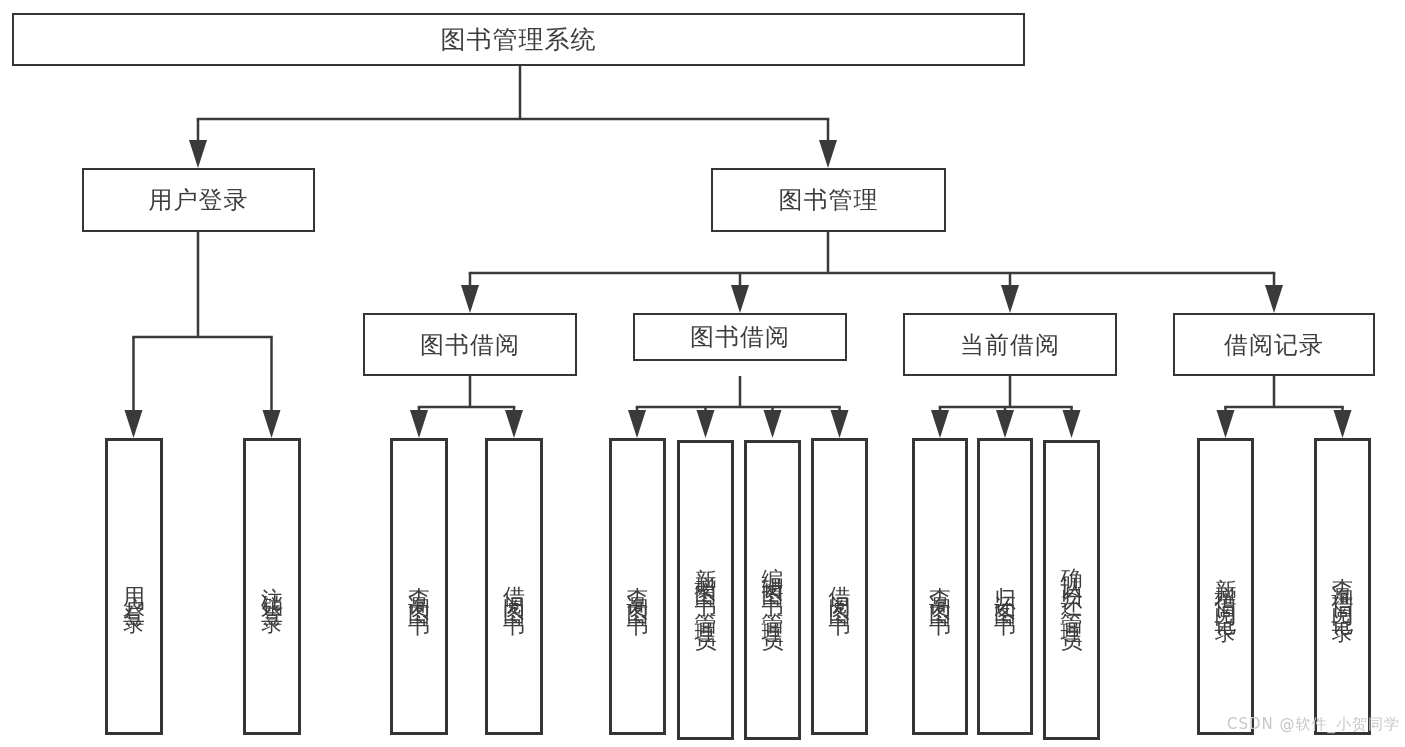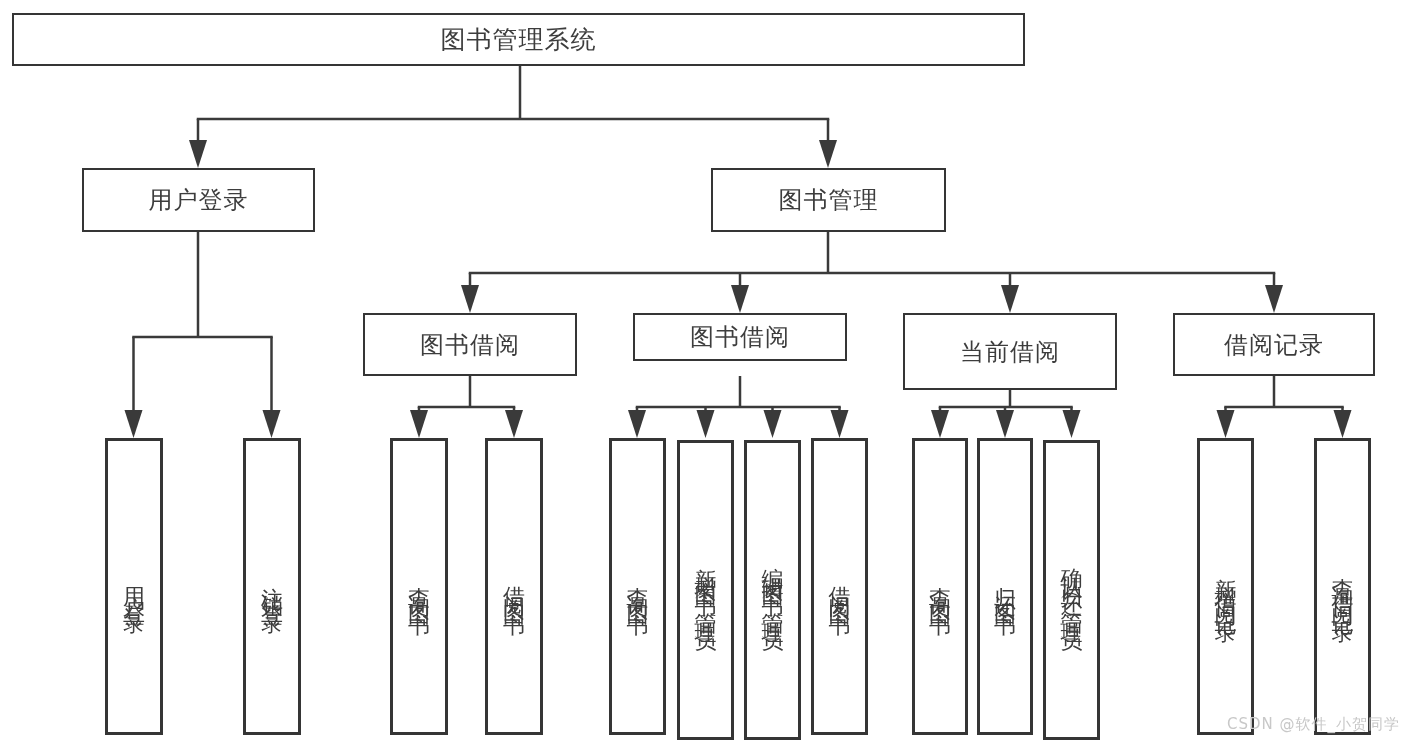--- a/index.html
+++ b/index.html
@@ -95,21 +95,21 @@
   <div class="box h" style="left:711px;top:168px;width:235px;height:64px">
     <span class="lbl">图书管理</span>
   </div>
 
   <div class="box h" style="left:363px;top:313px;width:214px;height:63px">
     <span class="lbl">图书借阅</span>
   </div>
   <div class="box h" style="left:633px;top:313px;width:214px;height:48px">
     <span class="lbl">图书借阅</span>
   </div>
-  <div class="box h" style="left:903px;top:313px;width:214px;height:77px">
+  <div class="box h" style="left:903px;top:313px;width:214px;height:63px">
     <span class="lbl">当前借阅</span>
   </div>
   <div class="box h" style="left:1173px;top:313px;width:202px;height:63px">
     <span class="lbl">借阅记录</span>
   </div>
 
   <div class="box v" style="left:105px;top:438px;width:58px;height:297px">
     <span class="lbl">用户登录</span>
   </div>
   <div class="box v" style="left:243px;top:438px;width:58px;height:297px">

